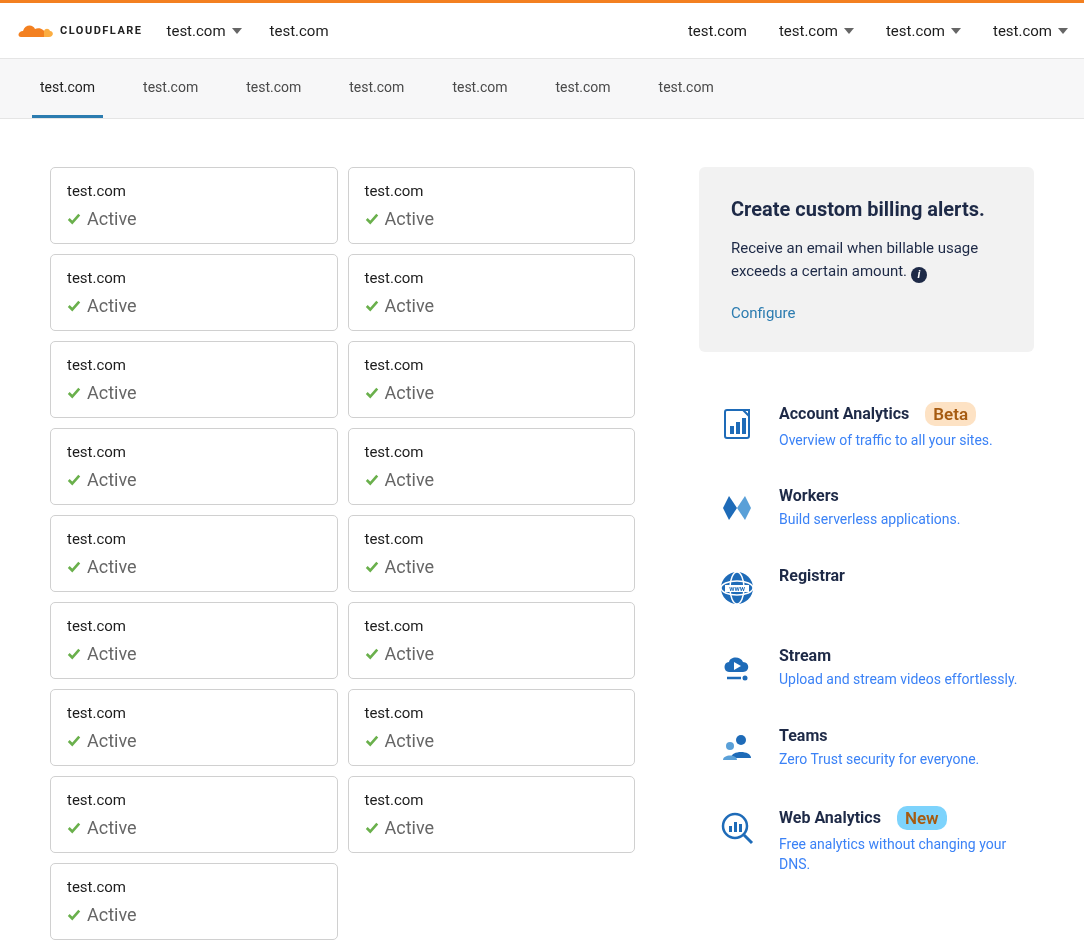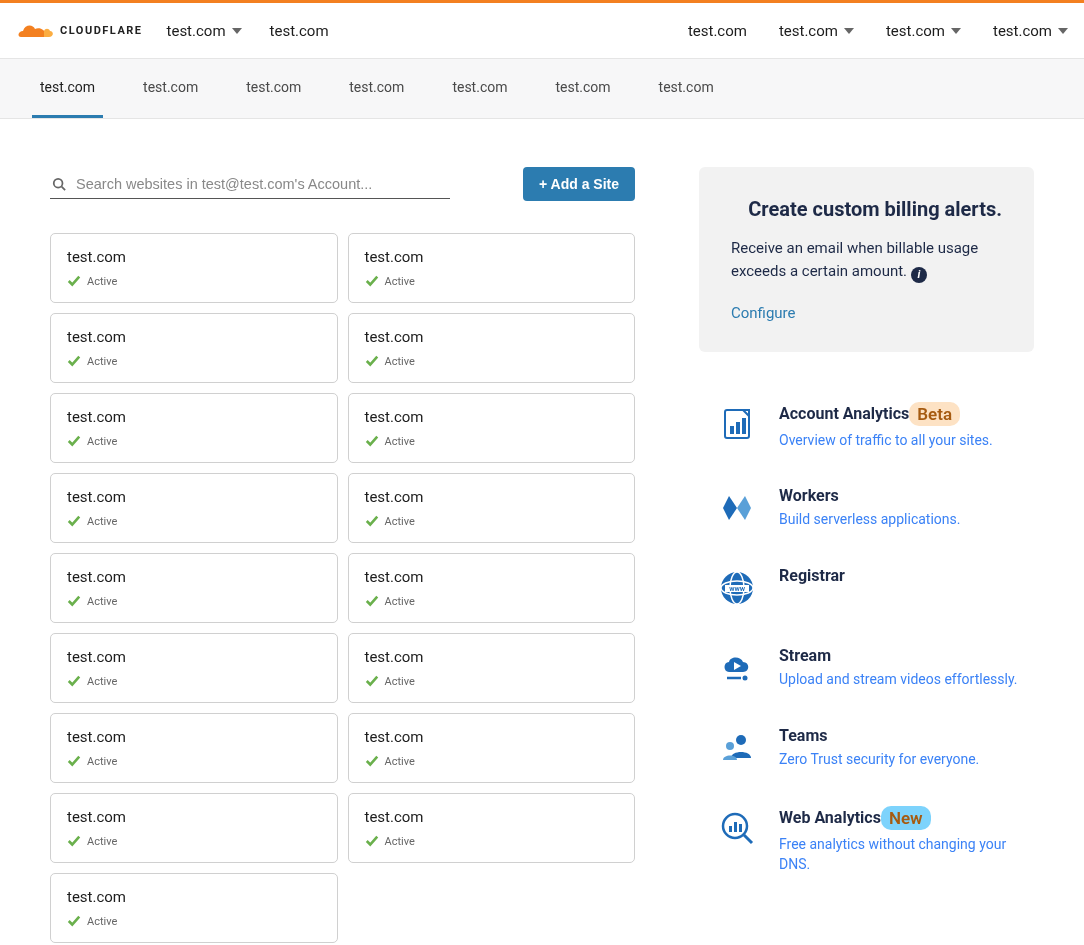--- a/index.html
+++ b/index.html
@@ -114,21 +114,21 @@
   border: 1px solid #d0d0d0;
   border-radius: 5px;
   padding: 14px 16px;
   cursor: pointer;
 }
 .site-name { font-size: 15px; color: #1d1d1d; margin-bottom: 8px; }
 .site-status {
   display: flex;
   align-items: center;
   gap: 6px;
-  font-size: 11px;
+  font-size: 18px;
   color: #666;
 }
 .check-icon {
   width: 14px; height: 14px;
   stroke: #6ab04c;
   stroke-width: 3;
   fill: none;
 }
 .right-col {
   width: 335px;
@@ -138,21 +138,20 @@
   background: #f2f2f2;
   border-radius: 6px;
   padding: 30px 32px;
   margin-bottom: 32px;
 }
 .promo-title {
   font-size: 20px;
   font-weight: 700;
   color: #1e2a47;
   margin-bottom: 16px;
-  text-align: right;
 }
 .promo-desc {
   font-size: 15px;
   color: #1e2a47;
   line-height: 1.55;
   margin-bottom: 20px;
 }
 .info-icon {
   display: inline-flex;
   width: 16px; height: 16px;
@@ -187,21 +186,21 @@
   justify-content: center;
 }
 .feature-body { flex: 1; }
 .feature-title {
   font-size: 16px;
   font-weight: 700;
   color: #1e2a47;
   margin-bottom: 4px;
   display: flex;
   align-items: center;
-  gap: 0;
+  gap: 16px;
 }
 .feature-desc {
   font-size: 14px;
   color: #3b82f6;
   line-height: 1.45;
 }
 .badge {
   font-size: 17px;
   font-weight: 600;
   padding: 2px 8px;
@@ -256,30 +255,20 @@
     <div class="subnav-item">test.com</div>
     <div class="subnav-item">test.com</div>
     <div class="subnav-item">test.com</div>
     <div class="subnav-item">test.com</div>
     <div class="subnav-item">test.com</div>
     <div class="subnav-item">test.com</div>
   </div>
 
 <div class="main">
   <div class="left-col">
-    <div class="search-row">
-      <div class="search-box">
-        <svg width="14" height="14" viewBox="0 0 16 16">
-          <circle cx="7" cy="7" r="5" stroke="#666" stroke-width="2" fill="none"></circle>
-          <line x1="11" y1="11" x2="15" y2="15" stroke="#666" stroke-width="2"></line>
-        </svg>
-        <input type="text" placeholder="Search websites in test@test.com's Account..." style="">
-      </div>
-      <button class="add-site-btn">+ Add a Site</button>
-    </div>
     <div class="sites-grid" id="sites-grid">
         <div class="site-card">
           <div class="site-name">test.com</div>
           <div class="site-status">
             <svg class="check-icon" viewBox="0 0 16 16">
               <polyline points="2,8 6,12 14,3"></polyline>
             </svg>
             <span>Active</span>
           </div>
         </div>

